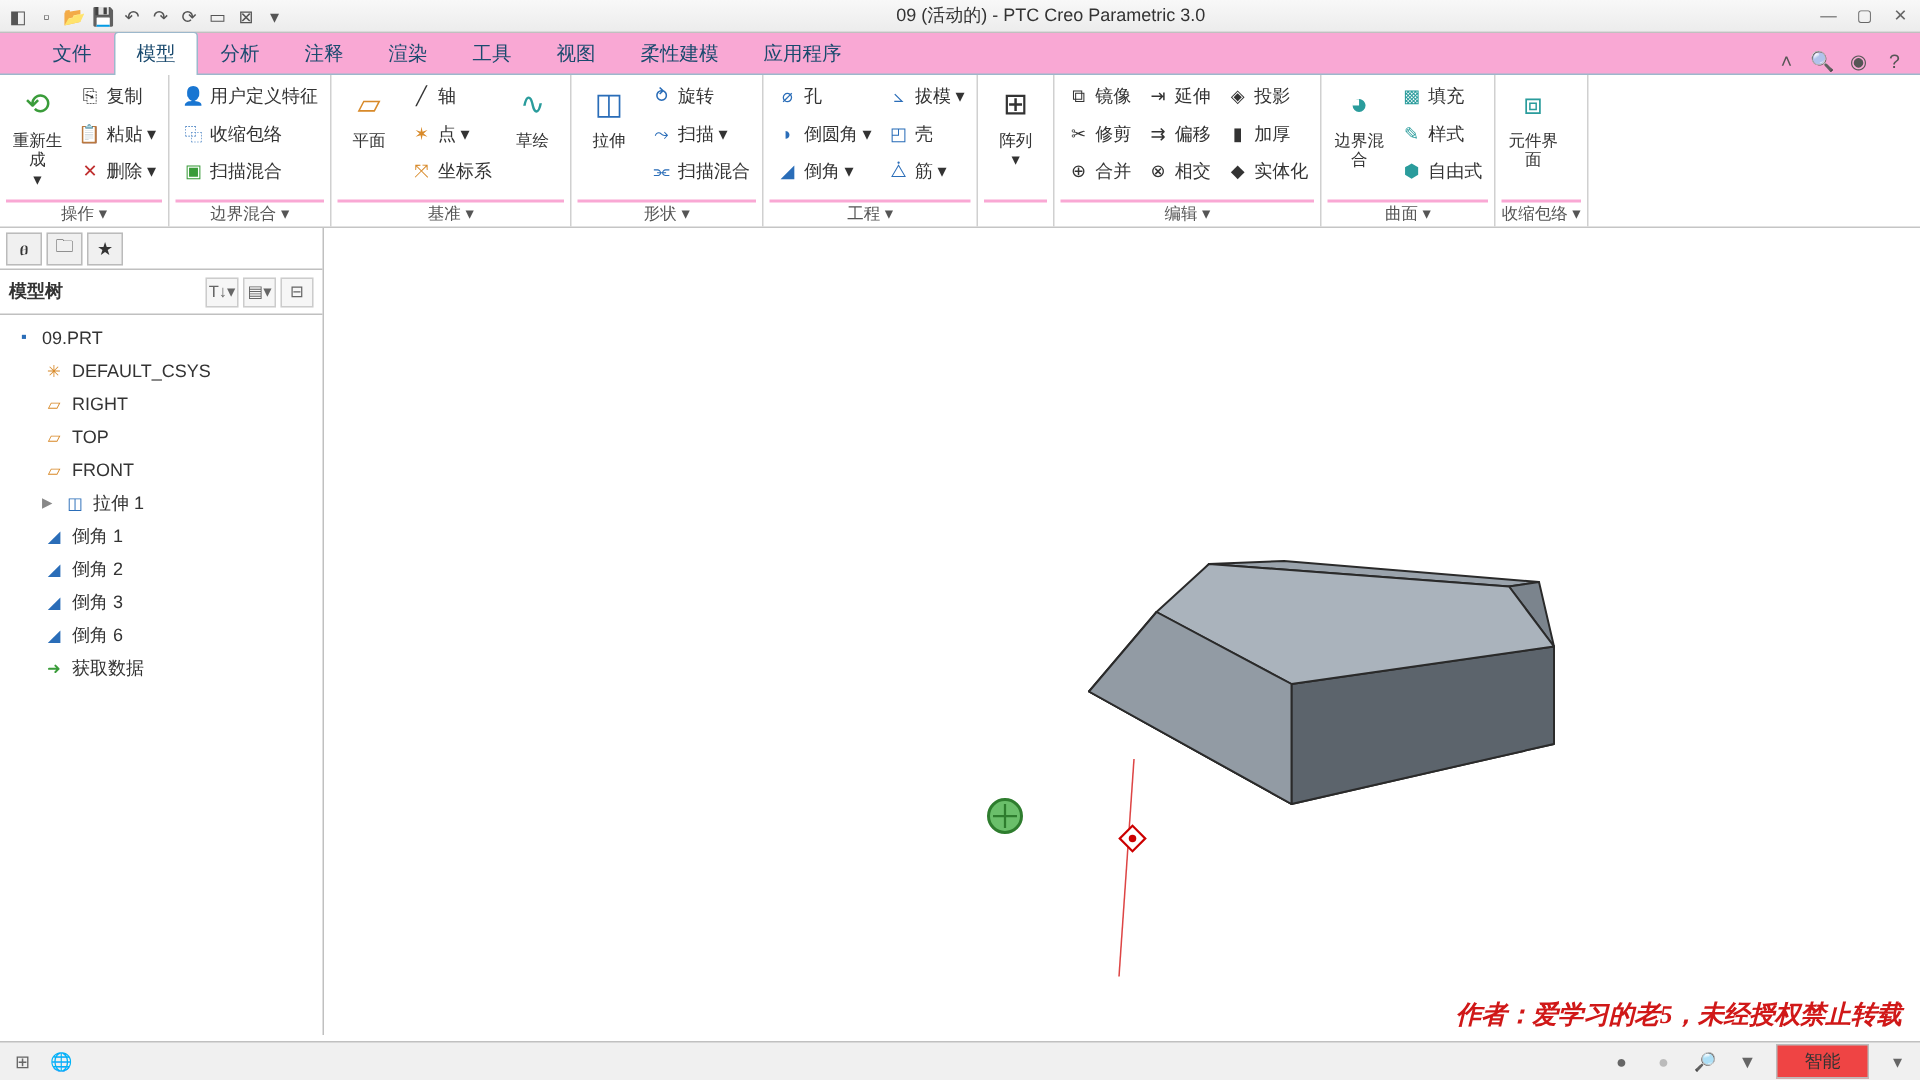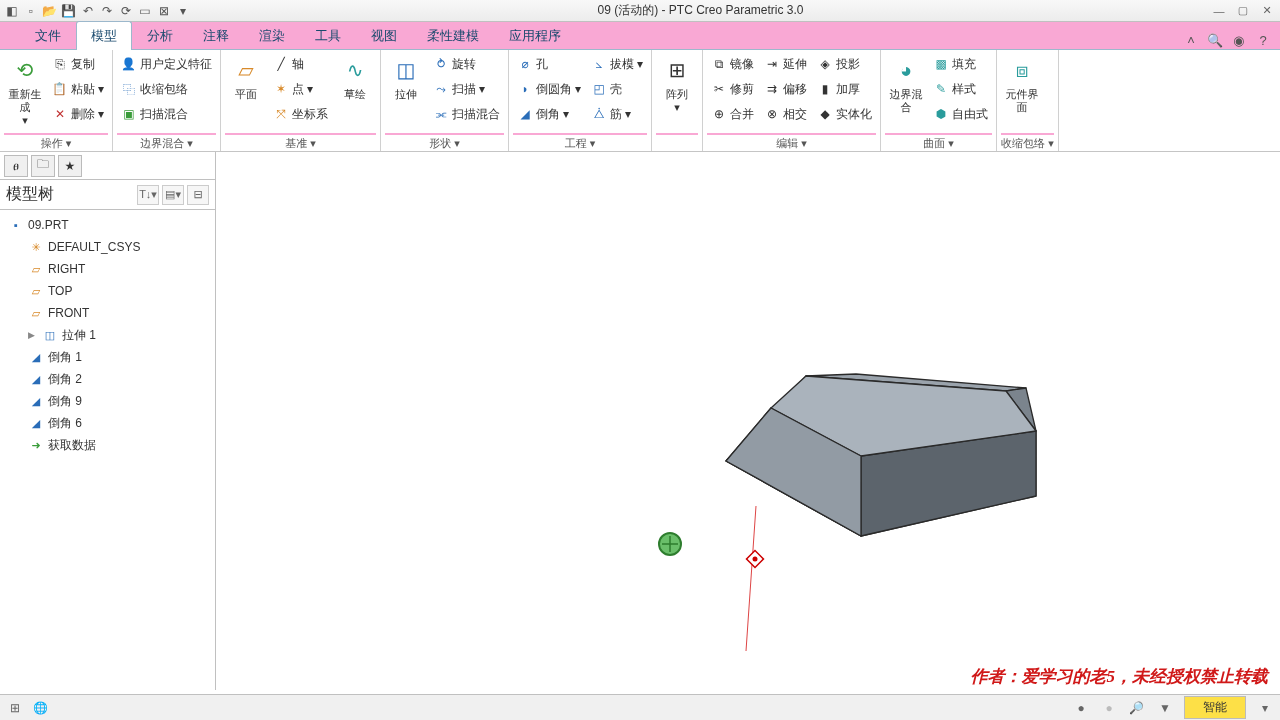--- a/index.html
+++ b/index.html
@@ -33,38 +33,38 @@
 
 
 .float-tb { position:absolute; top:168px; left:615px; height:24px; background:#f4f4f4; border:1px solid #bbb; border-radius:2px; display:flex; align-items:center; padding:0 3px; gap:2px; }
 .float-tb span { width:22px; height:20px; display:flex; align-items:center; justify-content:center; cursor:pointer; color:#555; font-size:13px; }
 
 
 .side { position:absolute; left:0; top:152px; width:216px; bottom:30px; border-right:1px solid #c0c0c0; background:#fff; display:flex; flex-direction:column; }
 .side-tabs { height:28px; border-bottom:1px solid #c0c0c0; display:flex; align-items:center; padding:0 4px; gap:3px; }
 .side-tabs span { width:24px; height:22px; border:1px solid #bbb; background:#f0f0f0; display:flex; align-items:center; justify-content:center; cursor:pointer; font-size:12px; }
 .side-head { height:30px; display:flex; align-items:center; border-bottom:1px solid #c0c0c0; padding:0 6px; }
-.side-head .lbl { font-weight:normal; font-size:16px; }
+.side-head .lbl { font-weight:bold; font-size:12px; }
 .side-head .tools { margin-left:auto; display:flex; gap:3px; }
 .side-head .tools span { width:22px; height:20px; display:flex; align-items:center; justify-content:center; cursor:pointer; color:#666; border:1px solid #ccc; background:#f6f6f6; font-size:11px; }
 .tree { flex:1; overflow:auto; padding:4px 0; }
 .tnode { display:flex; align-items:center; height:22px; padding-left:8px; cursor:pointer; font-size:12px; gap:4px; }
 .tnode.child { padding-left:28px; }
 .tnode .tic { width:16px; height:14px; display:flex; align-items:center; justify-content:center; font-size:11px; }
 .tnode .exp { width:10px; color:#888; font-size:9px; }
 
 
 .viewport { position:absolute; left:216px; right:0; top:152px; bottom:30px; background:#fff; }
 .viewport svg { width:100%; height:100%; }
 
 
 .status { position:absolute; left:0; right:0; bottom:0; height:26px; background:#f0f0f0; border-top:1px solid #c0c0c0; display:flex; align-items:center; padding:0 6px; gap:8px; }
 .status .sic { width:18px; height:18px; display:flex; align-items:center; justify-content:center; color:#666; cursor:pointer; }
 .status .right { margin-left:auto; display:flex; align-items:center; gap:10px; }
-.status .box { border:1px solid #bbb; padding:2px 18px; background:#fde047; font-size:12px; }
+.status .box { border:1px solid #bbb; padding:2px 18px; background:#ef4444; font-size:12px; }
 
 .watermark { position:absolute; right:12px; bottom:32px; color:#d01818; font-style:italic; font-weight:bold; font-size:17px; font-family:"KaiTi","STKaiti",serif; }
 
 
 .c-green{color:#3a9c3a}.c-blue{color:#2a6db8}.c-orange{color:#d88a2a}.c-red{color:#c03030}.c-teal{color:#2a9c9c}
 </style>
 </head>
 <body>
 
 <div class="titlebar">
@@ -352,21 +352,21 @@
     <div class="tnode child">
         <span class="tic c-blue">◢</span>
         <span>倒角 1</span>
       </div>
     <div class="tnode child">
         <span class="tic c-blue">◢</span>
         <span>倒角 2</span>
       </div>
     <div class="tnode child">
         <span class="tic c-blue">◢</span>
-        <span>倒角 9</span>
+        <span>倒角 3</span>
       </div>
     <div class="tnode child">
         <span class="tic c-blue">◢</span>
         <span>倒角 6</span>
       </div>
     <div class="tnode child">
         <span class="tic c-green">➜</span>
         <span>获取数据</span>
       </div>
   </div>

